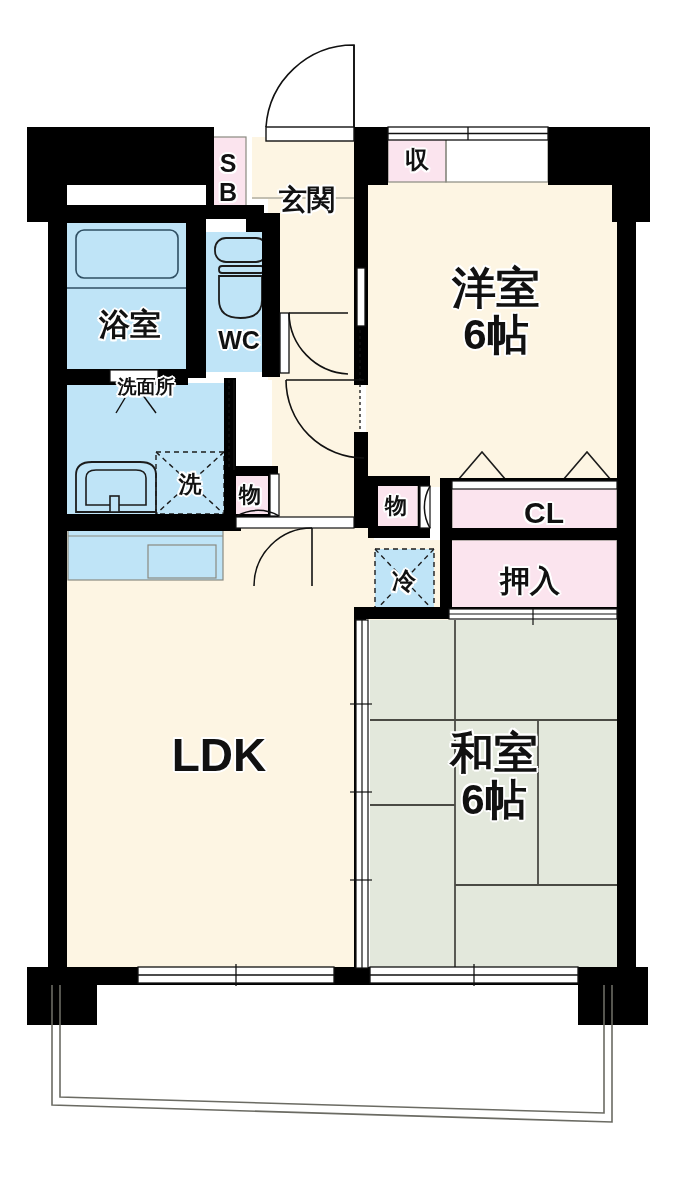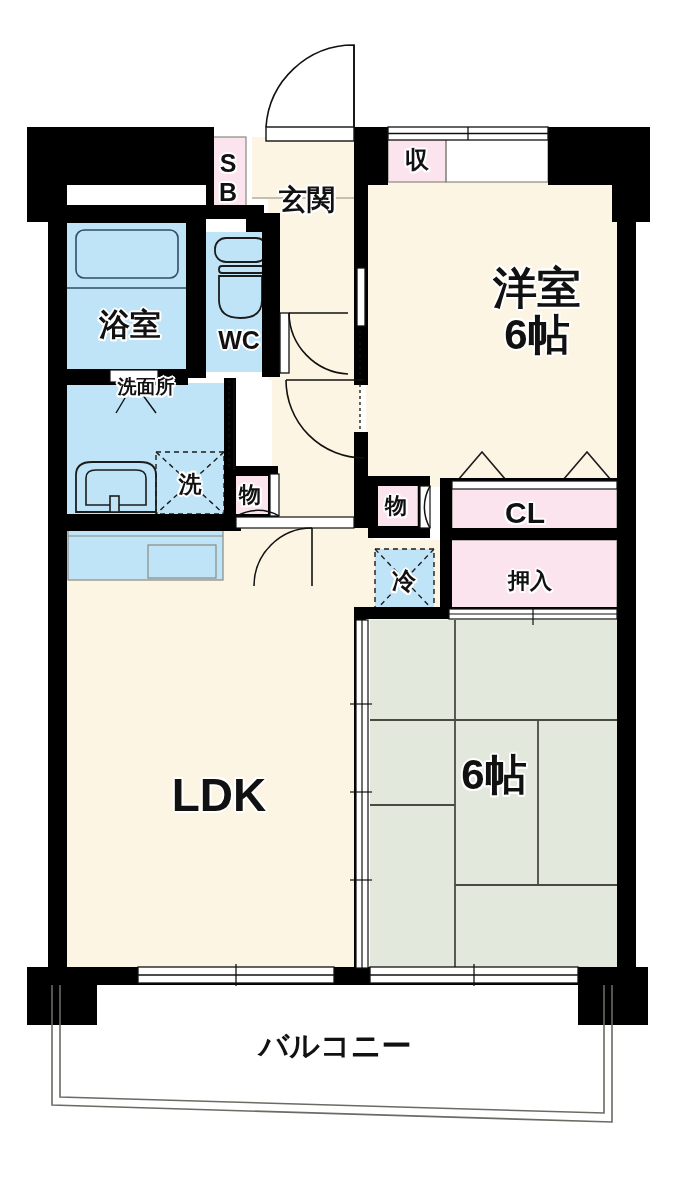--- a/index.html
+++ b/index.html
@@ -231,29 +231,30 @@
     </g>
   </g>
 
   <g fill="none" stroke="#6b6b63" stroke-width="1.6">
     <path d="M52 985 L52 1105 L612 1122 L612 985"></path>
     <path d="M60 985 L60 1097 L604 1113 L604 985"></path>
   </g>
 
 </svg>
 
-<div class="lab ctr" style="left:219px;top:755px;font-size:46px;line-height:1.05;margin-top:40px;">
+<div class="lab ctr" style="left:219px;top:755px;font-size:46px;line-height:1.05;">
   <div>LDK</div>
 </div>
 
 <div class="lab ctr" style="left:494px;top:775px;font-size:44px;line-height:1.08;">
+  <div>和室</div>
   <div style="font-size:42px;">6帖</div>
 </div>
 
-<div class="lab ctr" style="left:496px;top:310px;font-size:44px;line-height:1.08;margin-left:41px;">
+<div class="lab ctr" style="left:496px;top:310px;font-size:44px;line-height:1.08;">
   <div>洋室</div>
   <div style="font-size:42px;">6帖</div>
 </div>
 
 <div class="lab ctr" style="left:307px;top:180px;font-size:28px;margin-top:20px;">玄関</div>
 
 <div class="lab ctr" style="left:228px;top:178px;font-size:25px;line-height:1.15;">
   <div>S</div>
   <div>B</div>
 </div>
@@ -265,21 +266,20 @@
 <div class="lab ctr" style="left:146px;top:387px;font-size:19px;">洗面所</div>
 
 <div class="lab ctr" style="left:190px;top:484px;font-size:23px;">洗</div>
 
 <div class="lab ctr" style="left:250px;top:495px;font-size:22px;">物</div>
 
 <div class="lab ctr" style="left:396px;top:506px;font-size:22px;">物</div>
 
 <div class="lab ctr" style="left:417px;top:160px;font-size:24px;">収</div>
 
-<div class="lab ctr" style="left:525px;top:513px;font-size:30px;">CL</div>
-
-<div class="lab ctr" style="left:530px;top:581px;font-size:22px;">押入</div>
+<div class="lab ctr" style="left:544px;top:513px;font-size:30px;">CL</div>
+
+<div class="lab ctr" style="left:530px;top:581px;font-size:30px;">押入</div>
 
 <div class="lab ctr" style="left:404px;top:581px;font-size:24px;">冷</div>
 
-<div class="lab ctr" style="left:335px;top:1046px;font-size:30px;text-shadow:none;">バルコニー</div>
 
 </div>
 
 </body></html>

